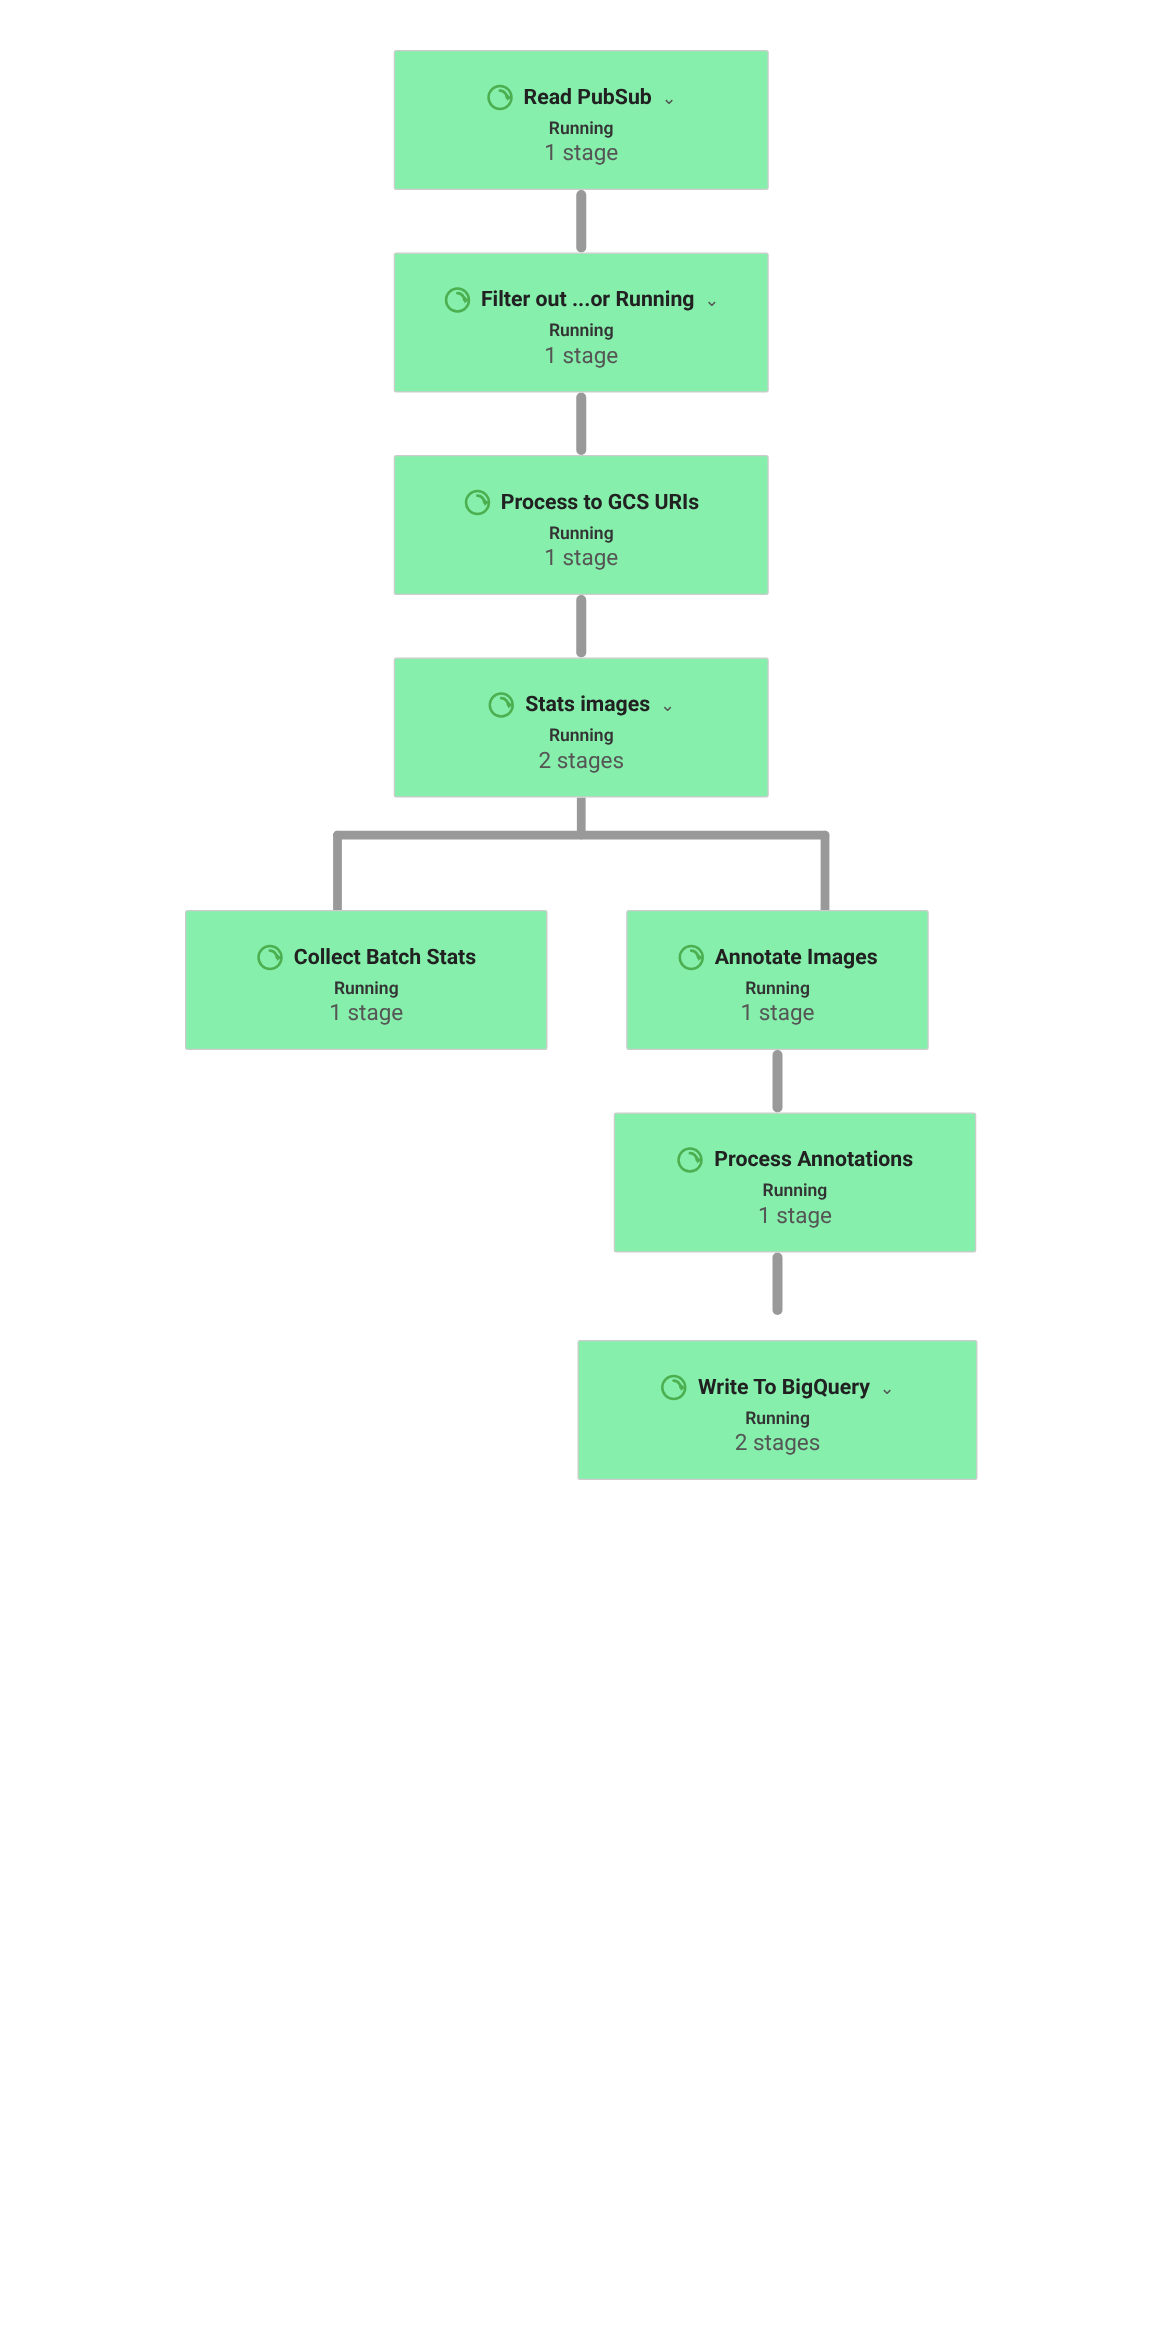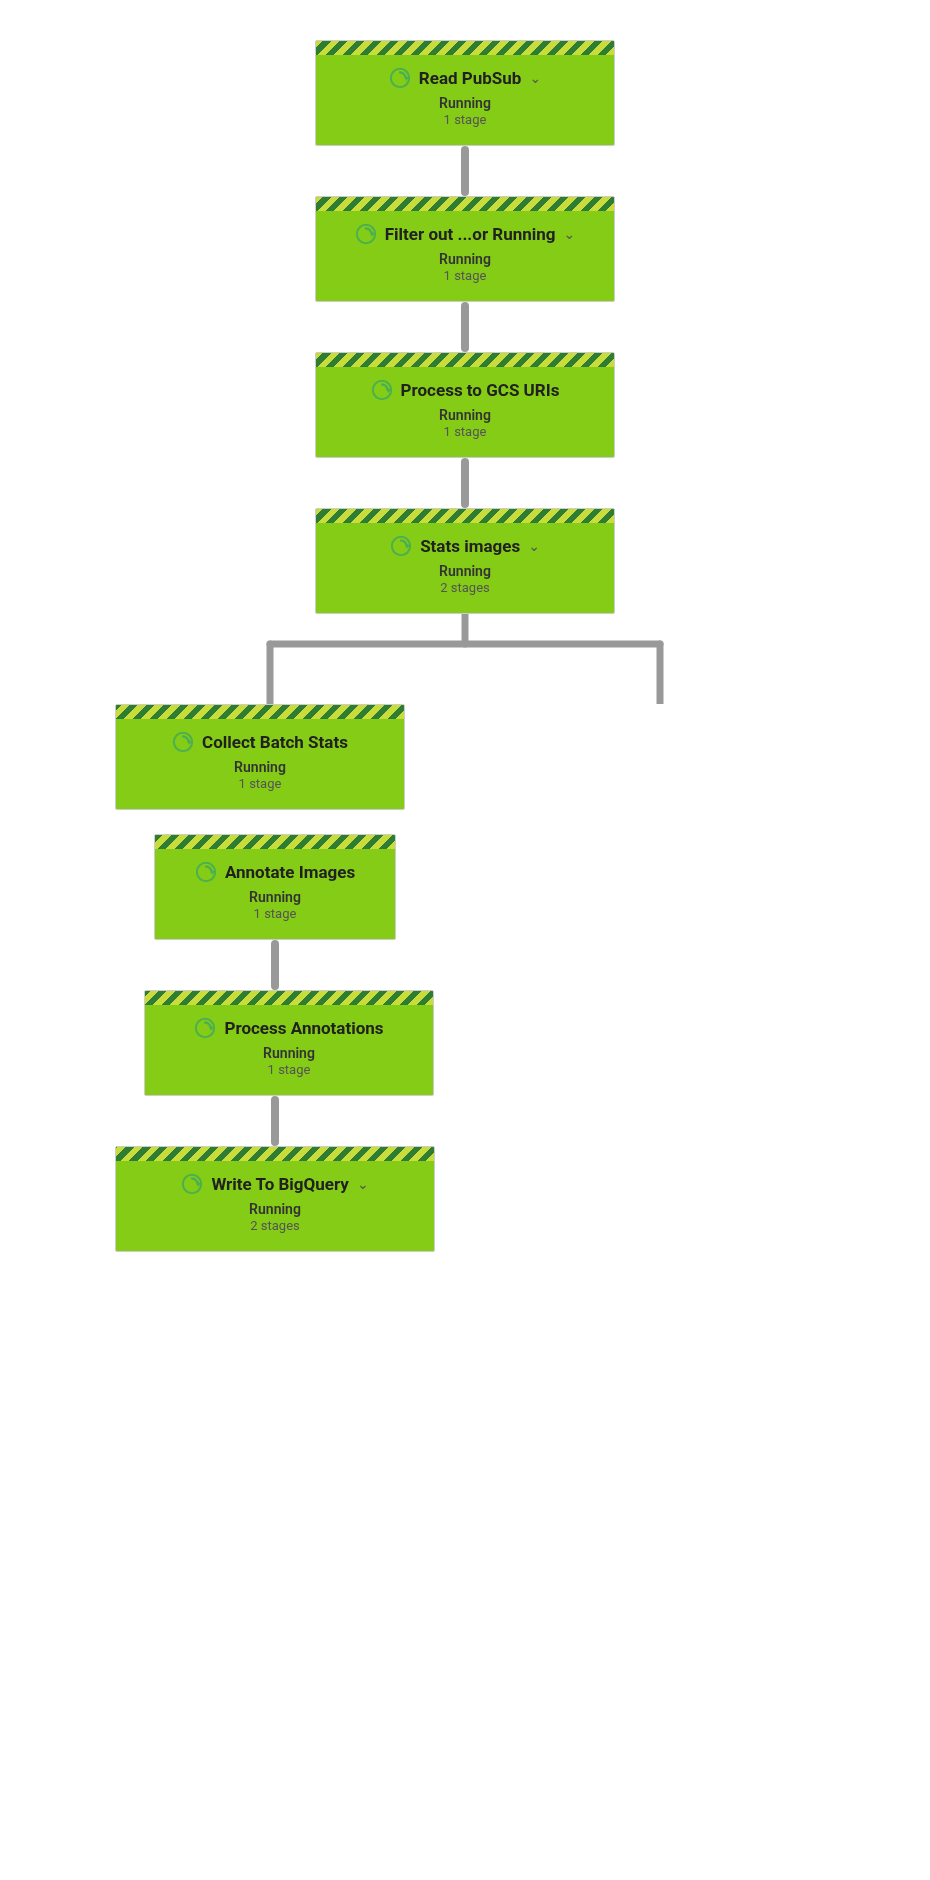--- a/index.html
+++ b/index.html
@@ -14,27 +14,28 @@
     .diagram-container {
       display: flex;
       flex-direction: column;
       align-items: center;
       padding: 40px 20px;
       width: 100%;
     }
 
     
     .node {
-      background: #84cc16;
+      background: #86efac;
       border: 1.5px solid #cccccc;
       border-radius: 2px;
       width: 300px;
       position: relative;
       display: flex;
       flex-direction: column;
+      align-items: center;
     }
 
     .node-header {
       height: 14px;
       background: repeating-linear-gradient(
         -45deg,
         #c8dc3c 0px,
         #c8dc3c 6px,
         #2e7d32 6px,
         #2e7d32 12px
@@ -78,35 +79,35 @@
     }
 
     .node-status {
       font-size: 14px;
       font-weight: 600;
       color: #333;
       margin-top: 2px;
     }
 
     .node-stages {
-      font-size: 13px;
+      font-size: 18px;
       color: #555;
       margin-top: 1px;
     }
 
     
     .connector-vertical {
       width: 8px;
       background: #999;
       border-radius: 4px;
     }
 
     .branch-row {
       display: flex;
-      flex-direction: column;
+      flex-direction: row;
       justify-content: center;
       align-items: flex-start;
       width: 100%;
       gap: 24px;
     }
 
     .branch-col {
       display: flex;
       flex-direction: column;
       align-items: center;
@@ -257,21 +258,21 @@
             </svg>
             <span class="node-title">Process Annotations</span>
           </div>
           <div class="node-status">Running</div>
           <div class="node-stages">1 stage</div>
         </div>
       </div>
 
       <div class="connector-vertical" style="height:50px;"></div>
 
-      <div class="node" style="width:320px;">
+      <div class="node" style="width:320px;margin-top:20px;">
         <div class="node-header"></div>
         <div class="node-body">
           <div class="node-title-row">
             <svg class="running-icon" viewBox="0 0 24 24" fill="none">
               <circle cx="12" cy="12" r="10" stroke="#4caf50" stroke-width="2.2" fill="none"></circle>
               <path d="M12 6 A6 6 0 0 1 18 12" stroke="#4caf50" stroke-width="2.5" fill="none" stroke-linecap="round"></path>
               <polygon points="18,9 18,15 22,12" fill="#4caf50"></polygon>
             </svg>
             <span class="node-title">Write To BigQuery</span>
             <span class="chevron-icon">⌄</span>

